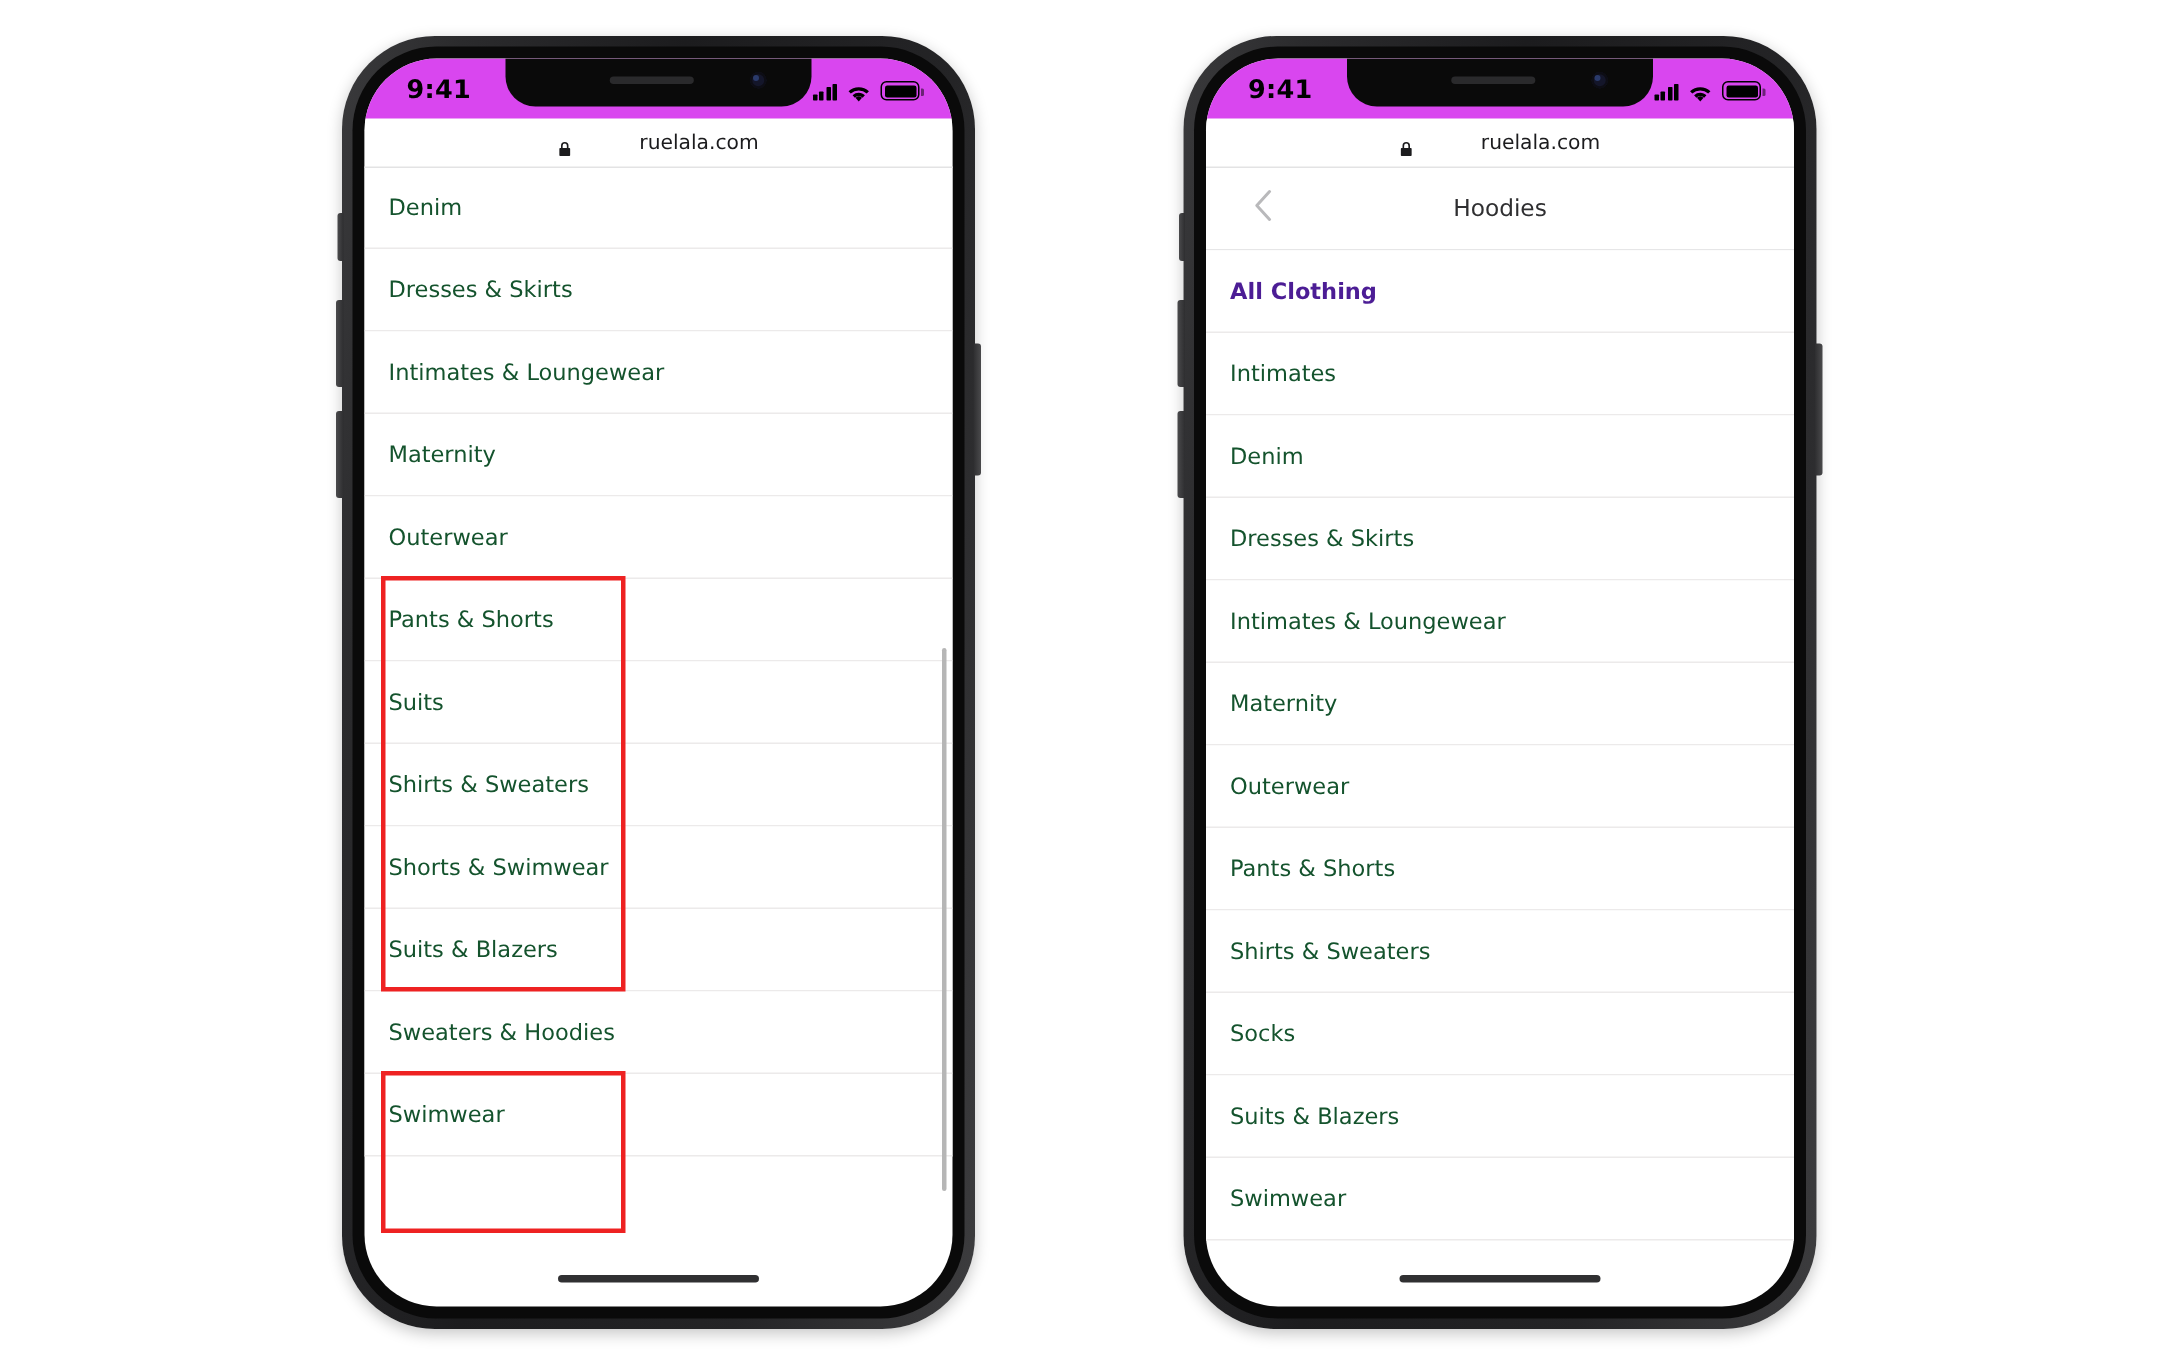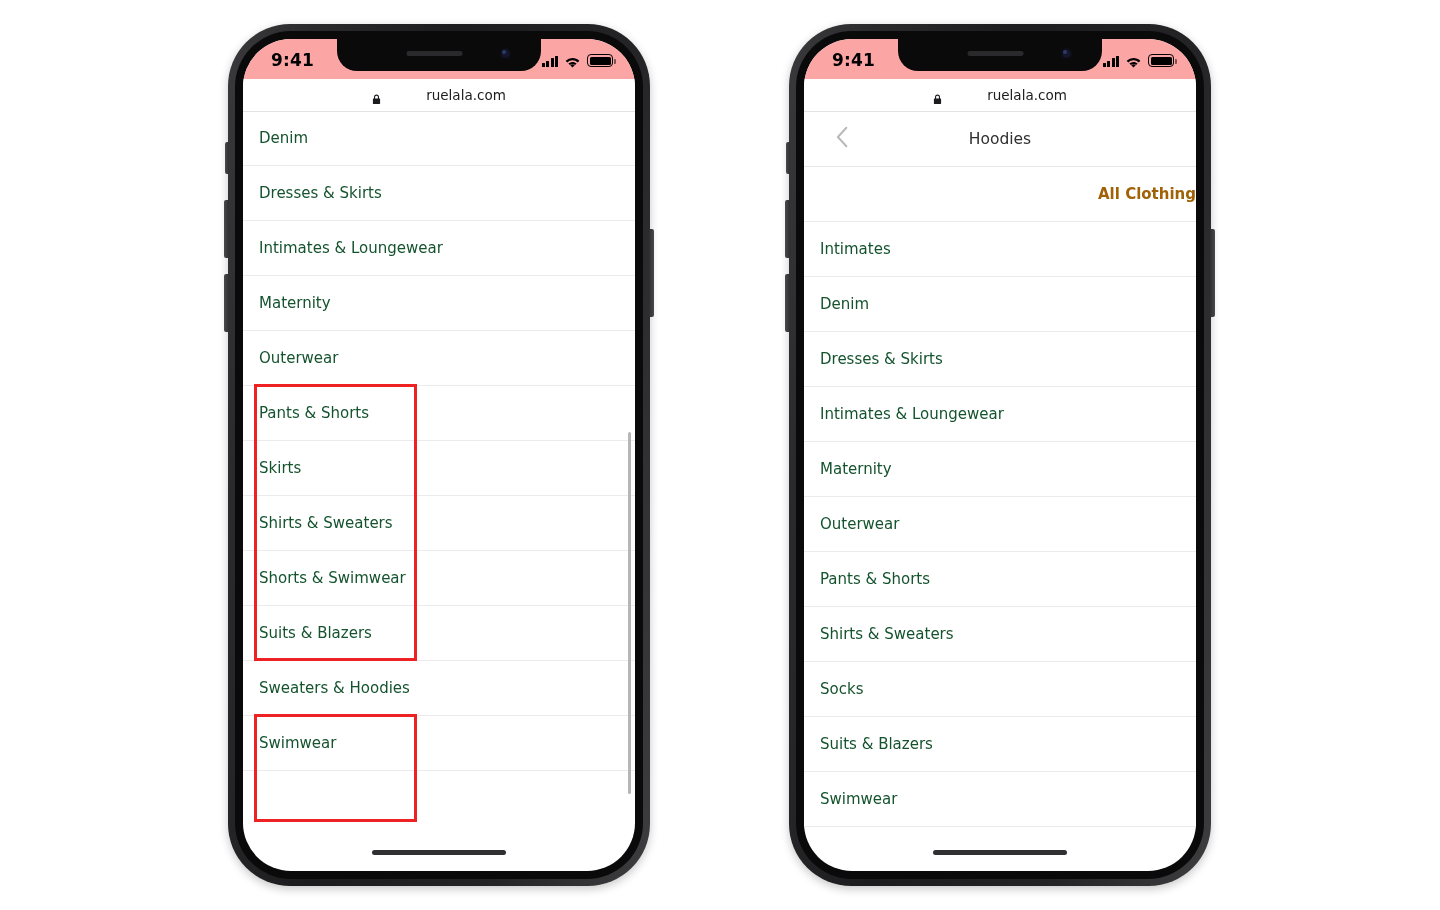--- a/index.html
+++ b/index.html
@@ -93,21 +93,21 @@
     position:absolute;
     left:2px; top:2px;
     width:4px;height:4px;border-radius:50%;
     background:#2a3a6a;
   }
 
   
   .statusbar {
     position: relative;
     height: 40px;
-    background: #fca5a5;
+    background: #d946ef;
     z-index: 10;
   }
   .status-time {
     position: absolute;
     left: 28px;
     top: 11px;
     font-size: 17px;
     font-weight: bold;
     color: #000;
     letter-spacing: 0.2px;
@@ -207,22 +207,21 @@
     padding-left: 16px;
     box-sizing: border-box;
     border-bottom: 1px solid #eceaea;
     font-size: 15px;
     color: #14532d;
     background: #fff;
     cursor: pointer;
   }
   .list-item.strong {
     font-weight: bold;
-    color: #a16207;
-    justify-content: flex-end;
+    color: #4c1d95;
   }
 
   
   .scroll-area { position: relative; }
 
   
   .scrollbar {
     position: absolute;
     width: 3px;
     border-radius: 2px;
@@ -314,21 +313,21 @@
           <div class="list-item">
             <span>Maternity</span>
           </div>
           <div class="list-item">
             <span>Outerwear</span>
           </div>
           <div class="list-item">
             <span>Pants &amp; Shorts</span>
           </div>
           <div class="list-item">
-            <span>Skirts</span>
+            <span>Suits</span>
           </div>
           <div class="list-item">
             <span>Shirts &amp; Sweaters</span>
           </div>
           <div class="list-item">
             <span>Shorts &amp; Swimwear</span>
           </div>
           <div class="list-item">
             <span>Suits &amp; Blazers</span>
           </div>

